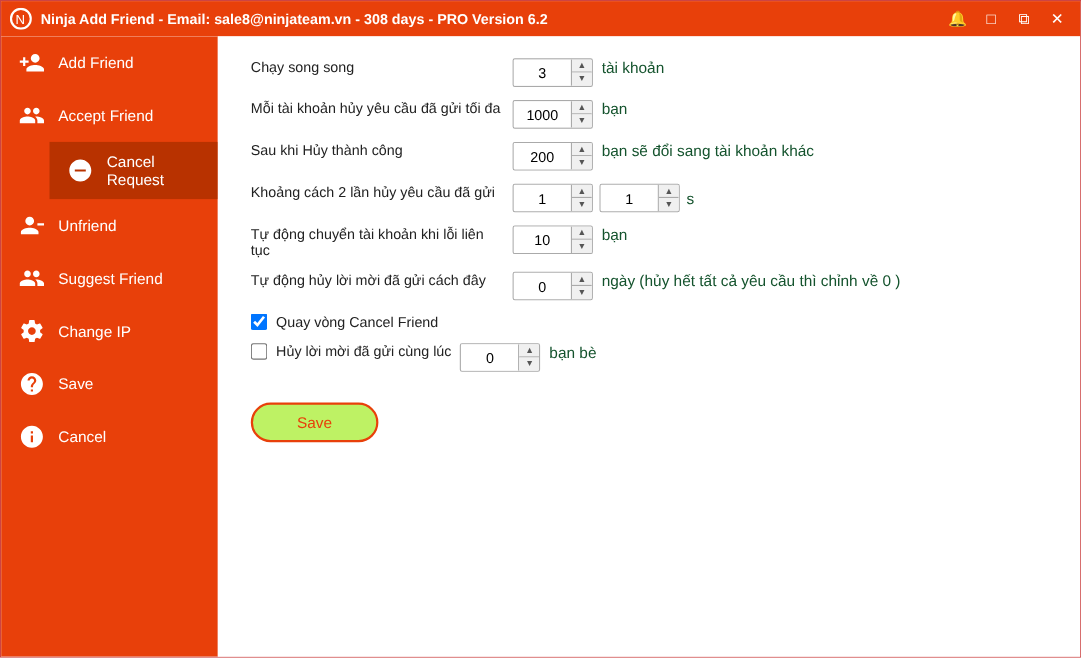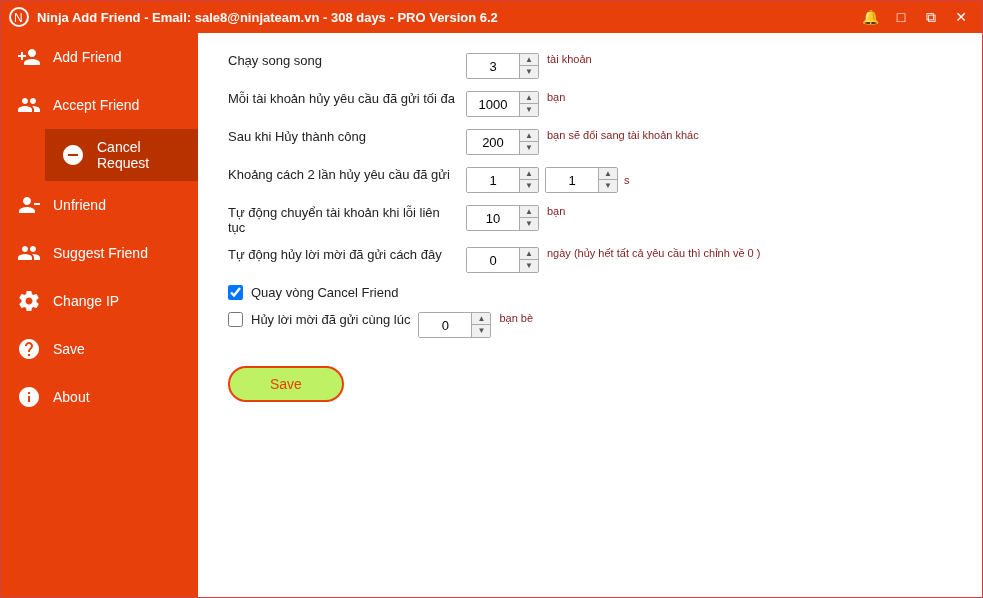--- a/index.html
+++ b/index.html
@@ -102,21 +102,21 @@
       cursor: pointer;
       display: flex;
       align-items: center;
       justify-content: center;
       font-size: 8px;
       color: #555;
       line-height: 1;
     }
     .spin-arrow:first-child { border-bottom: 1px solid #aaa; }
 
-    .form-suffix { font-size: 11px; color: #7f1d1d; }
+    .form-suffix { font-size: 14px; color: #14532d; }
 
     
     .double-spin { display: flex; align-items: center; gap: 6px; }
 
     
     .checkbox-row {
       display: flex;
       align-items: flex-start;
       margin-bottom: 12px;
       gap: 8px;
@@ -230,21 +230,21 @@
         </div>
         <span class="sidebar-item-label">Save</span>
       </div>
 
       <div class="sidebar-item">
         <div class="sidebar-item-icon">
           <svg viewBox="0 0 24 24" width="24" height="24">
               <path d="M12 2C6.48 2 2 6.48 2 12s4.48 10 10 10 10-4.48 10-10S17.52 2 12 2zm1 15h-2v-6h2v6zm0-8h-2V7h2v2z"></path>
             </svg>
         </div>
-        <span class="sidebar-item-label">About</span>
+        <span class="sidebar-item-label">Cancel</span>
       </div>
 
     </div>
 
     <div class="content">
 
       
       <div class="form-row">
         <span class="form-label">Chạy song song</span>
         <div class="spin-container">

